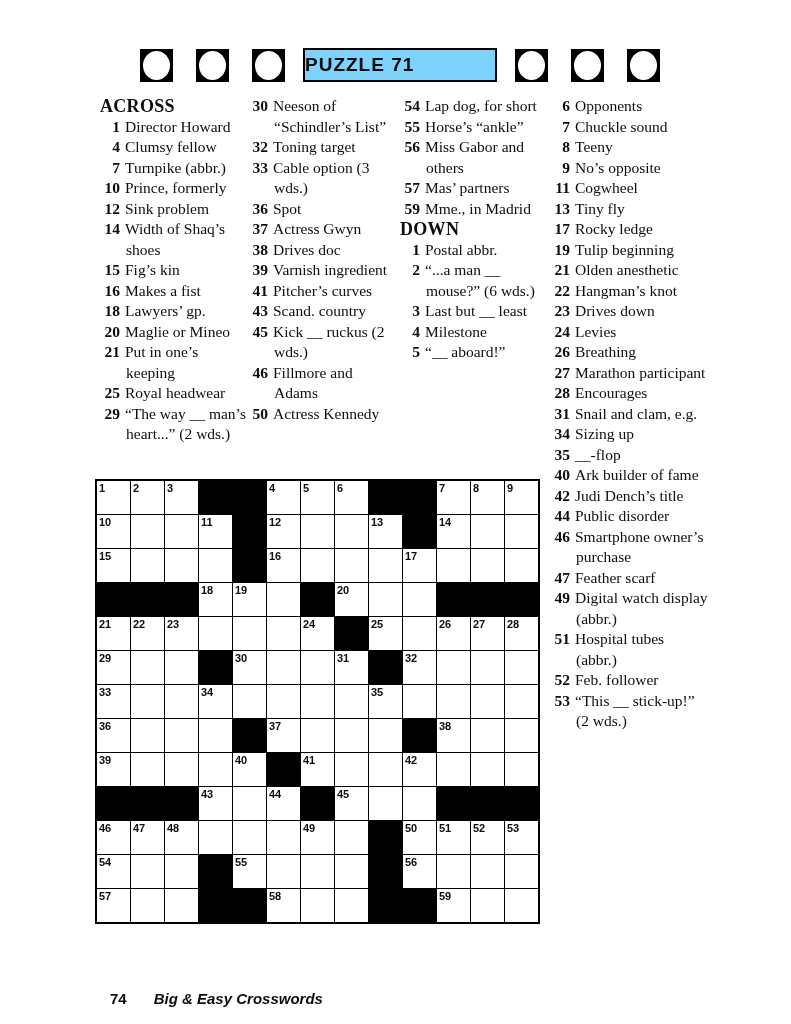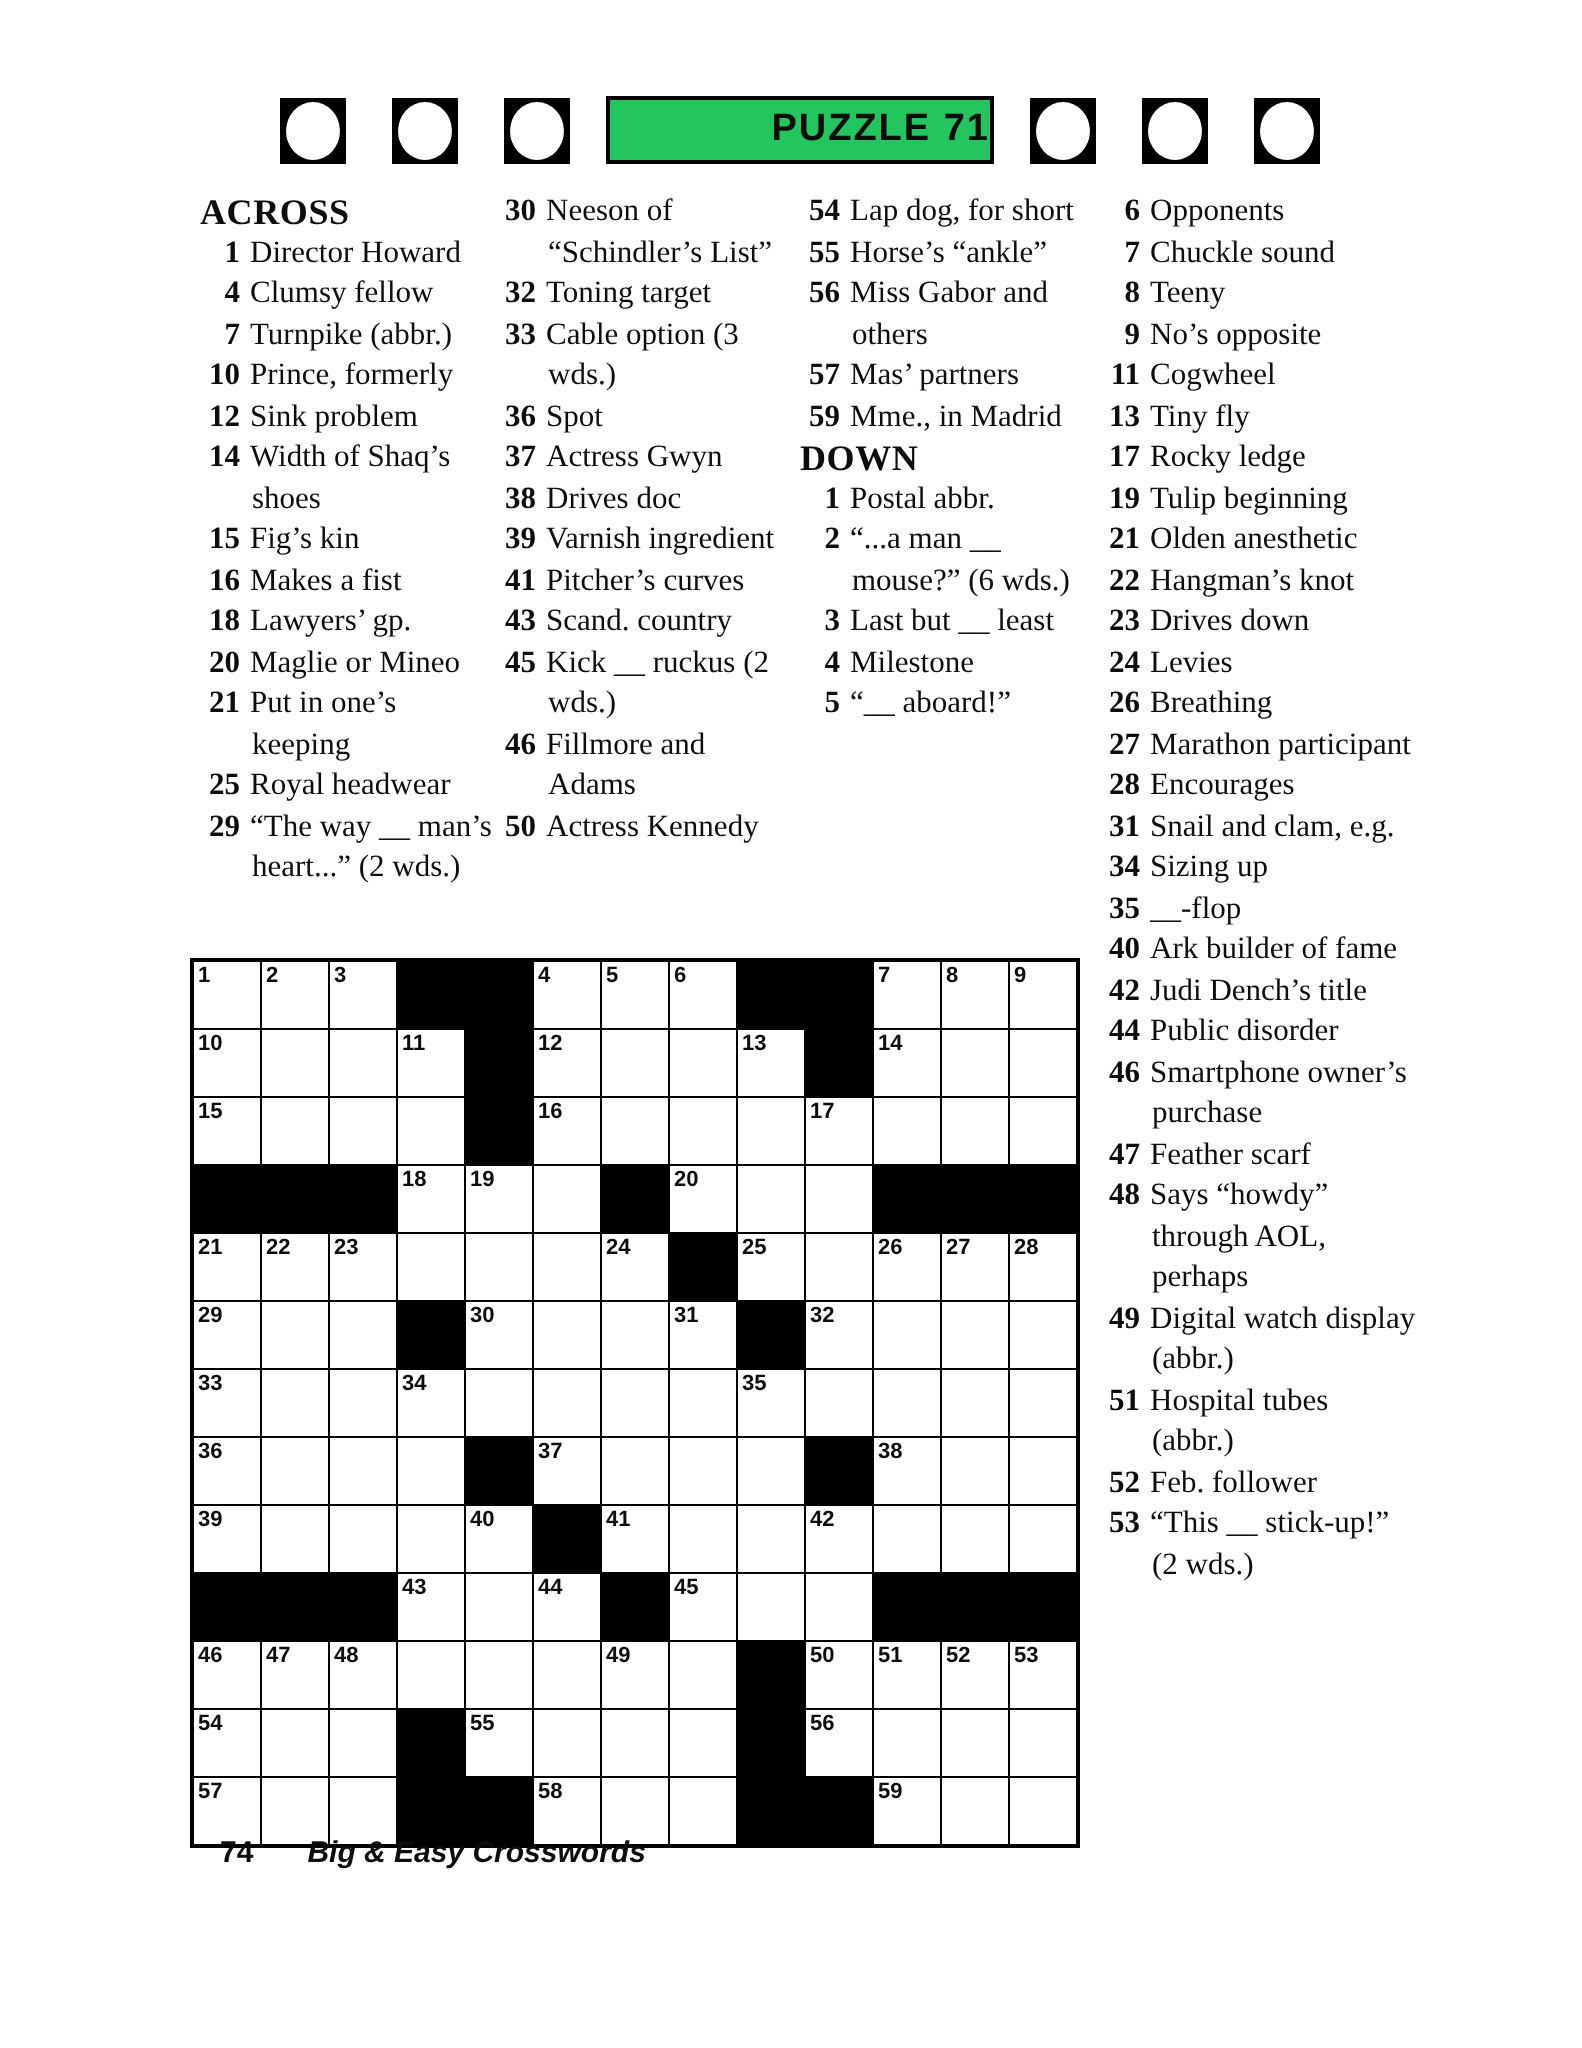--- a/index.html
+++ b/index.html
@@ -19,22 +19,22 @@
   .orn {
     width:33px; height:33px; background:#000;
     display:flex; align-items:center; justify-content:center;
   }
   .orn .circle { width:27px; height:29px; background:#fff; border-radius:50%; }
 
   .title-box {
     position:absolute; top:48px; left:303px;
     width:194px; height:34px;
     border:2px solid #000; box-sizing:border-box;
-    display:flex; align-items:center; justify-content:flex-end;
-    background:#22c55e;
+    display:flex; align-items:center; justify-content:flex-start;
+    background:#7dd3fc;
   }
   .title-box span {
     font-family:"Liberation Sans", sans-serif;
     font-weight:bold; font-size:19px; letter-spacing:1px;
   }
 
   
   .clue-col { position:absolute; top:96px; font-size:15.5px; line-height:20.5px; }
   #col1 { left:100px; width:150px; }
   #col2 { left:248px; width:147px; }
@@ -64,21 +64,21 @@
   .cell { background:#fff; position:relative; }
   .cell.black { background:#000; }
   .cell .cnum {
     position:absolute; top:1px; left:2px;
     font-family:"Liberation Sans", sans-serif;
     font-weight:700; font-size:11px; line-height:12px;
   }
 
   
   .footer {
-    position:absolute; top:918px; left:110px;
+    position:absolute; top:990px; left:110px;
     display:flex; gap:27px;
     font-family:"Liberation Sans", sans-serif;
     font-weight:bold; font-size:15px;
   }
   .book-title { font-style:italic; }
 </style>
 </head>
 <body>
 
 <div class="orn-group" id="orn-left">
@@ -181,21 +181,20 @@
       <div class="clue"><span class="num">27</span><span>Marathon participant</span></div>
       <div class="clue"><span class="num">28</span><span>Encourages</span></div>
       <div class="clue"><span class="num">31</span><span>Snail and clam, e.g.</span></div>
       <div class="clue"><span class="num">34</span><span>Sizing up</span></div>
       <div class="clue"><span class="num">35</span><span>__-flop</span></div>
       <div class="clue"><span class="num">40</span><span>Ark builder of fame</span></div>
       <div class="clue"><span class="num">42</span><span>Judi Dench’s title</span></div>
       <div class="clue"><span class="num">44</span><span>Public disorder</span></div>
       <div class="clue"><span class="num">46</span><span>Smartphone owner’s purchase</span></div>
       <div class="clue"><span class="num">47</span><span>Feather scarf</span></div>
-      <div class="clue"><span class="num">48</span><span>Says “howdy” through AOL, perhaps</span></div>
       <div class="clue"><span class="num">49</span><span>Digital watch display (abbr.)</span></div>
       <div class="clue"><span class="num">51</span><span>Hospital tubes (abbr.)</span></div>
       <div class="clue"><span class="num">52</span><span>Feb. follower</span></div>
       <div class="clue"><span class="num">53</span><span>“This __ stick-up!” (2 wds.)</span></div>
     </div>
 </div>
 
 <div id="grid">
     <div class="cell">
       <span class="cnum">1</span>

